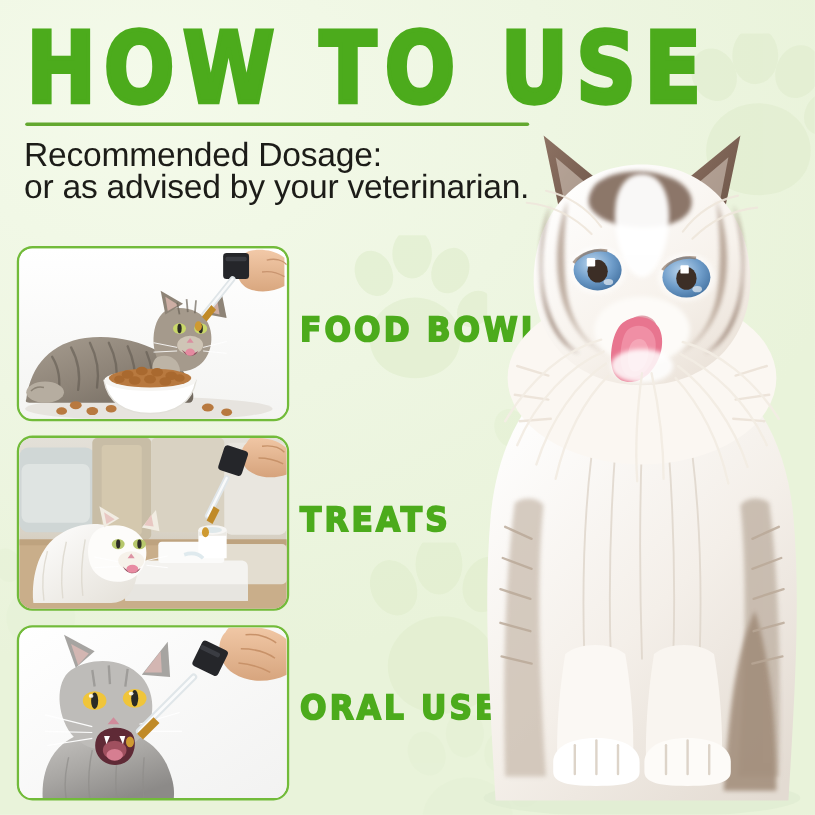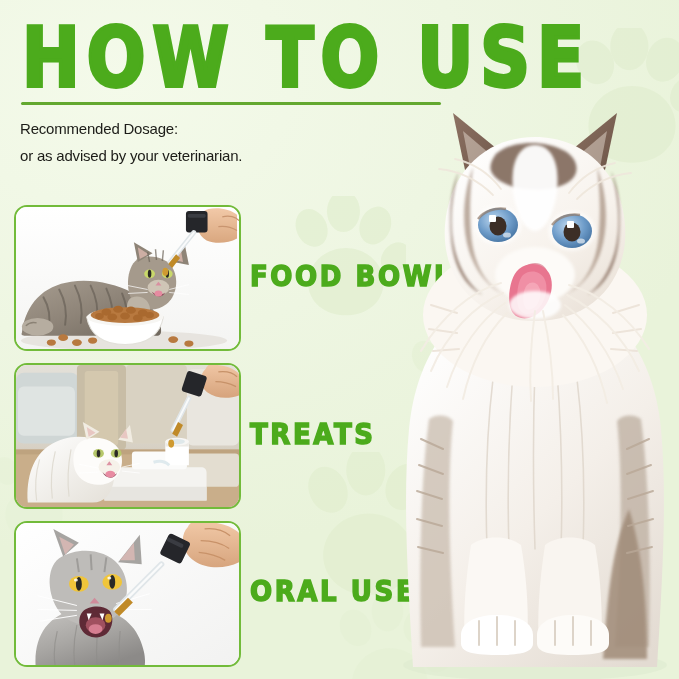--- a/index.html
+++ b/index.html
@@ -59,21 +59,21 @@
     border-radius: 2px;
   }
 
   .dosage {
     position: absolute;
     left: 20px;
     top: 116px;
     width: 450px;
     color: #1c1c18;
     font-family: "Liberation Sans", sans-serif;
-    font-size: 15px;
+    font-size: 28px;
     line-height: 26.5px;
     font-weight: 400;
     letter-spacing: -0.2px;
   }
   .dosage div { white-space: nowrap; }
 
   
   .panel {
     position: absolute;
     left: 14px;

